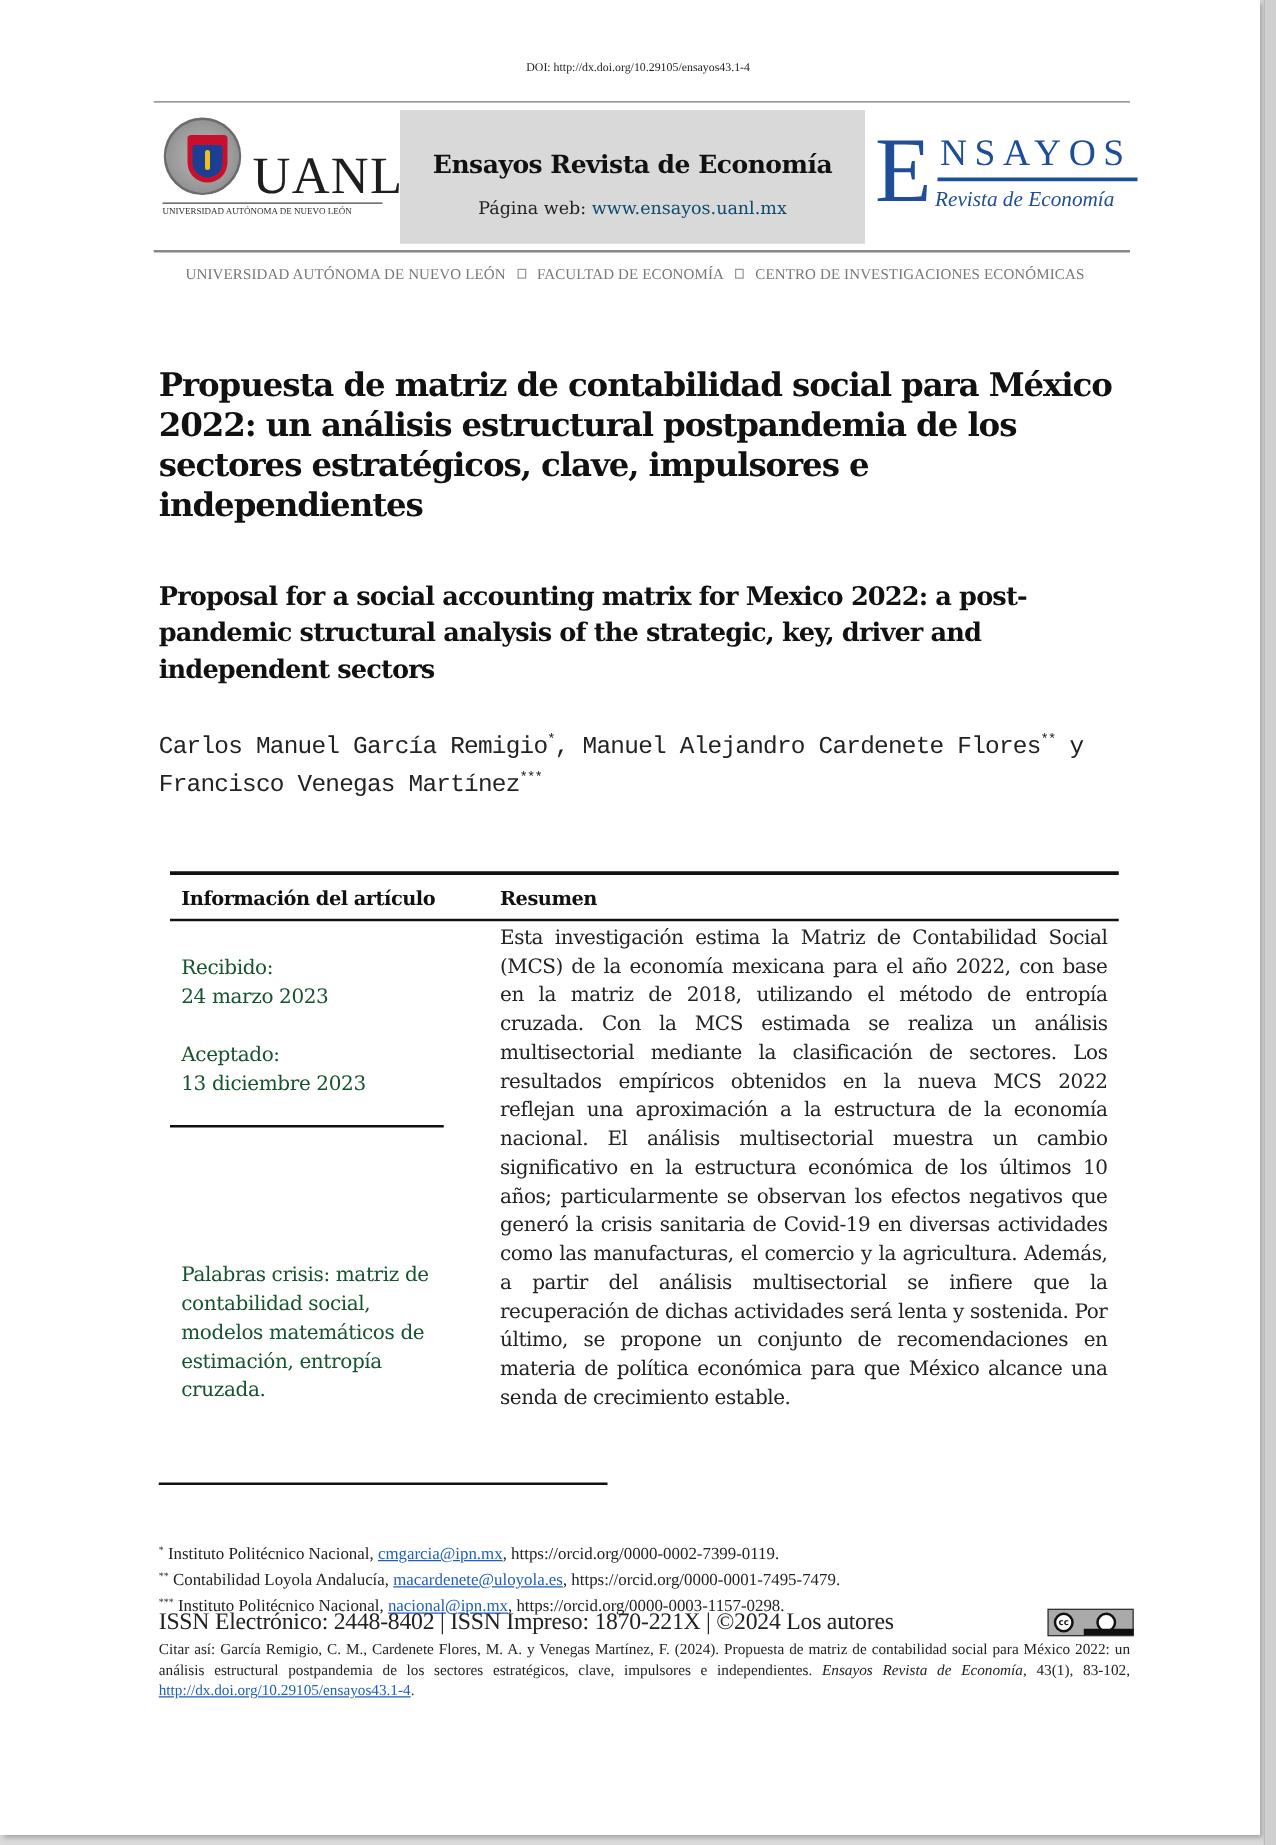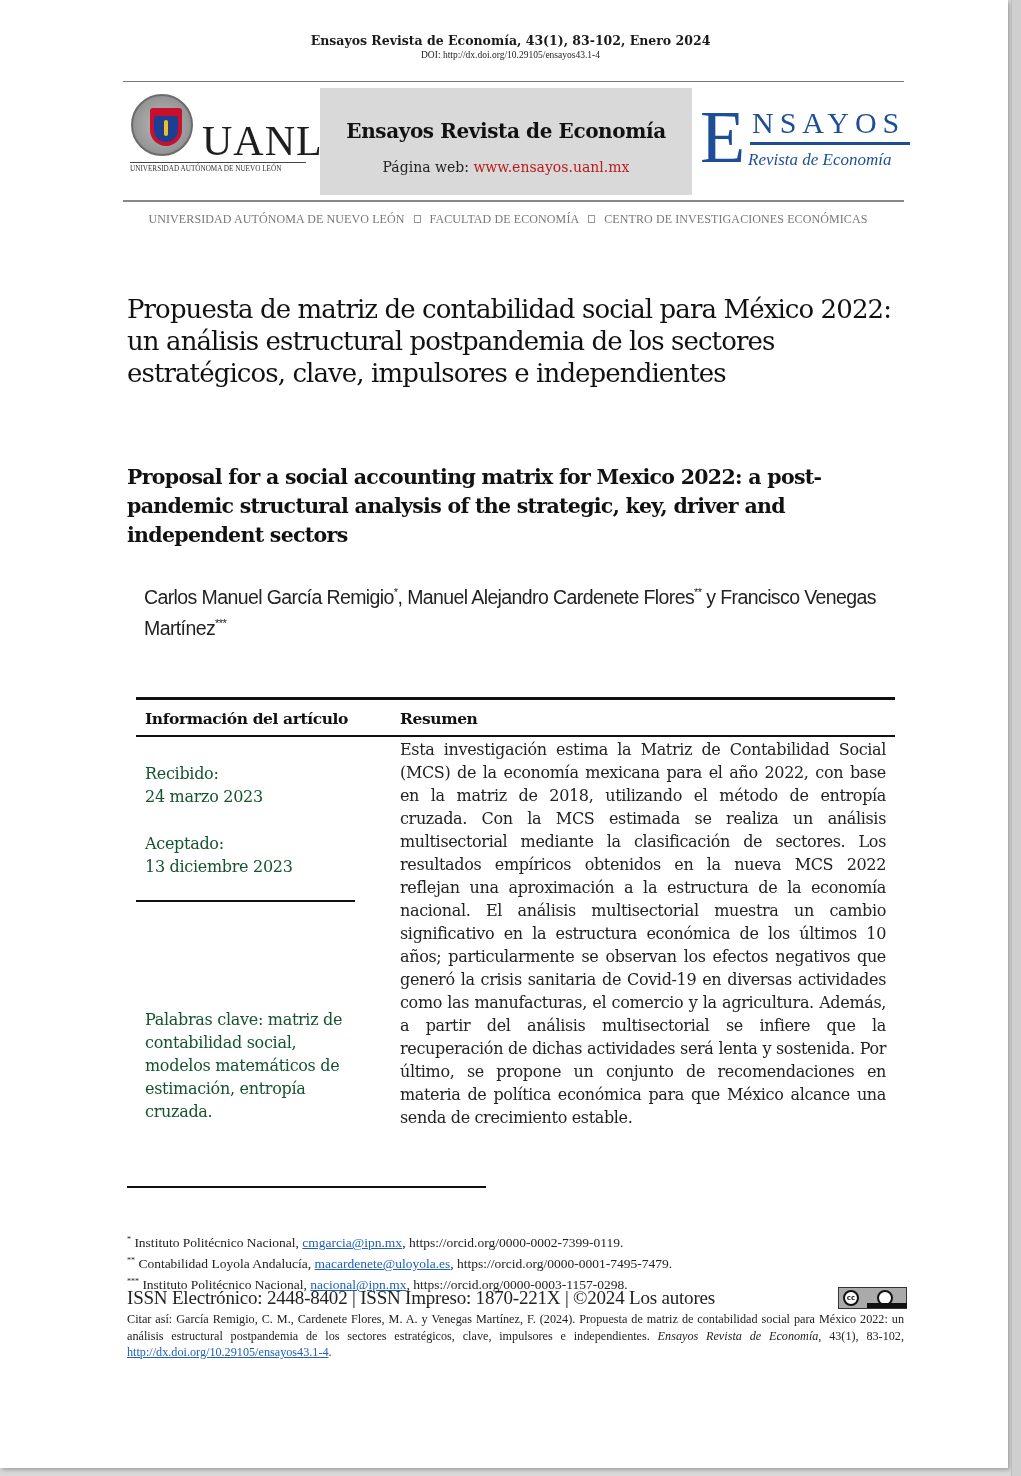--- a/index.html
+++ b/index.html
@@ -26,36 +26,36 @@
   .shield-inner { position: absolute; left: 4px; top: 8px; width: 24px; height: 26px; background: #1c3f94; border-radius: 2px 2px 12px 12px; }
   .torch { position: absolute; left: 10px; top: 4px; width: 4px; height: 16px; background: #f0c020; border-radius: 2px; }
   .uanl-text { position: absolute; left: 74px; top: 28px; font-family: "Liberation Serif", serif; font-size: 42px; letter-spacing: 1px; color: #1e1e1e; line-height: 1; }
   .uanl-rule { position: absolute; left: 2px; top: 70px; width: 176px; height: 1px; background: #444; }
   .uanl-sub { position: absolute; left: 2px; top: 73px; font-family: "Liberation Serif", serif; font-size: 7.2px; color: #333; white-space: nowrap; }
 
   
   .center-box { position: absolute; left: 320px; top: 88px; width: 372px; height: 107px; background: #d9d9d9; }
   .center-title { position: absolute; left: 0; top: 31px; width: 100%; text-align: center; font-size: 20px; font-weight: bold; font-family: "DejaVu Serif", serif; color: #111; letter-spacing: -0.4px; }
   .center-web { position: absolute; left: 0; top: 71px; width: 100%; text-align: center; font-size: 14px; font-family: "DejaVu Serif", serif; color: #222; }
-  .center-web a { color: #b91c1c; text-decoration: none; }
+  .center-web a { color: #0c4a6e; text-decoration: none; }
 
   
   .ensayos { position: absolute; left: 700px; top: 106px; width: 212px; height: 76px; color: #1f4e96; font-family: "Liberation Serif", serif; }
   .big-e { position: absolute; left: 0; top: -6px; font-size: 74px; line-height: 1; }
   .nsayos { position: absolute; left: 52px; top: 2px; font-size: 30px; letter-spacing: 6px; line-height: 1; }
   .ens-rule { position: absolute; left: 50px; top: 36px; width: 160px; height: 3px; background: #1f4e96; }
   .revista { position: absolute; left: 48px; top: 44px; font-size: 17px; font-style: italic; white-space: nowrap; }
 
   .institutions { position: absolute; left: 0; top: 212px; width: 1016px; text-align: center; font-family: "Liberation Serif", serif; font-size: 12px; color: #777; letter-spacing: 0.1px; }
   .sep-box { display: inline-block; width: 7px; height: 8px; border: 1px solid #999; margin: 0 9px; vertical-align: 0px; }
 
-  .title-es { position: absolute; left: 127px; top: 293px; width: 780px; font-size: 26px; font-weight: normal; line-height: 32px; font-family: "DejaVu Serif", serif; letter-spacing: -0.9px; color: #111; }
+  .title-es { position: absolute; left: 127px; top: 293px; width: 780px; font-size: 26px; font-weight: bold; line-height: 32px; font-family: "DejaVu Serif", serif; letter-spacing: -0.9px; color: #111; }
   .title-en { position: absolute; left: 127px; top: 463px; width: 780px; font-size: 20.5px; font-weight: bold; line-height: 29px; font-family: "DejaVu Serif", serif; letter-spacing: -0.7px; color: #111; }
 
-  .authors { position: absolute; left: 144px; top: 582px; width: 780px; font-size: 19.5px; line-height: 31px; font-family: Liberation Sans, sans-serif; letter-spacing: -0.6px; color: #222; }
+  .authors { position: absolute; left: 127px; top: 582px; width: 780px; font-size: 19.5px; line-height: 31px; font-family: Liberation Mono, monospace; letter-spacing: -0.6px; color: #222; }
   .authors sup { font-size: 11px; vertical-align: 8px; line-height: 0; }
 
   .tbl-top { position: absolute; left: 136px; top: 697px; width: 759px; height: 3px; background: #111; }
   .tbl-head-rule { position: absolute; left: 136px; top: 735px; width: 759px; height: 2px; background: #111; }
   .th { position: absolute; top: 709px; font-size: 15.5px; font-weight: bold; font-family: "DejaVu Serif", serif; letter-spacing: -0.4px; color: #111; }
   .th-info { left: 145px; }
   .th-res { left: 400px; text-align: right; }
 
   .info-block { position: absolute; left: 145px; font-size: 16px; line-height: 23px; font-family: "DejaVu Serif", serif; color: #14532d; letter-spacing: -0.3px; }
   .info-rule { position: absolute; left: 136px; top: 900px; width: 219px; height: 2px; background: #111; }
@@ -74,21 +74,20 @@
   .cc-right { left: 38px; }
   .cc-by { position: absolute; left: 28px; bottom: 0; width: 40px; height: 5px; background: #111; }
   .cite { position: absolute; left: 127px; top: 1311px; width: 777px; font-size: 12.2px; line-height: 16.5px; text-align: justify; font-family: "Liberation Serif", serif; color: #222; }
   .cite i { font-style: italic; }
 </style>
 </head>
 <body>
 
 <div class="page">
 
-  <div class="journal-line journal-cite">Ensayos Revista de Economía, 43(1), 83-102, Enero 2024</div>
   <div class="journal-line journal-doi">DOI: http://dx.doi.org/10.29105/ensayos43.1-4</div>
 
   <div class="rule-top"></div>
 
   <div class="uanl">
     <div class="seal">
       <div class="shield">
         <div class="shield-inner">
             <div class="torch"></div>
           </div>
@@ -133,21 +132,21 @@
 
   <div class="info-block" style="top:762px;">
     <div>Recibido:</div>
     <div>24 marzo 2023</div>
   </div>
   <div class="info-block" style="top:832px;">
     <div>Aceptado:</div>
     <div>13 diciembre 2023</div>
   </div>
   <div class="info-rule"></div>
-  <div class="info-block" style="top:1008px; width:200px;">Palabras clave: matriz de contabilidad social, modelos matemáticos de estimación, entropía cruzada.</div>
+  <div class="info-block" style="top:1008px; width:200px;">Palabras crisis: matriz de contabilidad social, modelos matemáticos de estimación, entropía cruzada.</div>
 
   <p class="abstract">Esta investigación estima la Matriz de Contabilidad Social (MCS) de la economía mexicana para el año 2022, con base en la matriz de 2018, utilizando el método de entropía cruzada. Con la MCS estimada se realiza un análisis multisectorial mediante la clasificación de sectores. Los resultados empíricos obtenidos en la nueva MCS 2022 reflejan una aproximación a la estructura de la economía nacional. El análisis multisectorial muestra un cambio significativo en la estructura económica de los últimos 10 años; particularmente se observan los efectos negativos que generó la crisis sanitaria de Covid-19 en diversas actividades como las manufacturas, el comercio y la agricultura. Además, a partir del análisis multisectorial se infiere que la recuperación de dichas actividades será lenta y sostenida. Por último, se propone un conjunto de recomendaciones en materia de política económica para que México alcance una senda de crecimiento estable.</p>
 
   <div class="fn-rule"></div>
   <div class="footnotes">
     <div><sup>*</sup> <span>Instituto Politécnico Nacional, </span><a>cmgarcia@ipn.mx</a><span>, https://orcid.org/0000-0002-7399-0119.</span></div>
     <div><sup>**</sup> <span>Contabilidad Loyola Andalucía, </span><a>macardenete@uloyola.es</a><span>, https://orcid.org/0000-0001-7495-7479.</span></div>
     <div><sup>***</sup> <span>Instituto Politécnico Nacional, </span><a>nacional@ipn.mx</a><span>, https://orcid.org/0000-0003-1157-0298.</span></div>
   </div>
 

